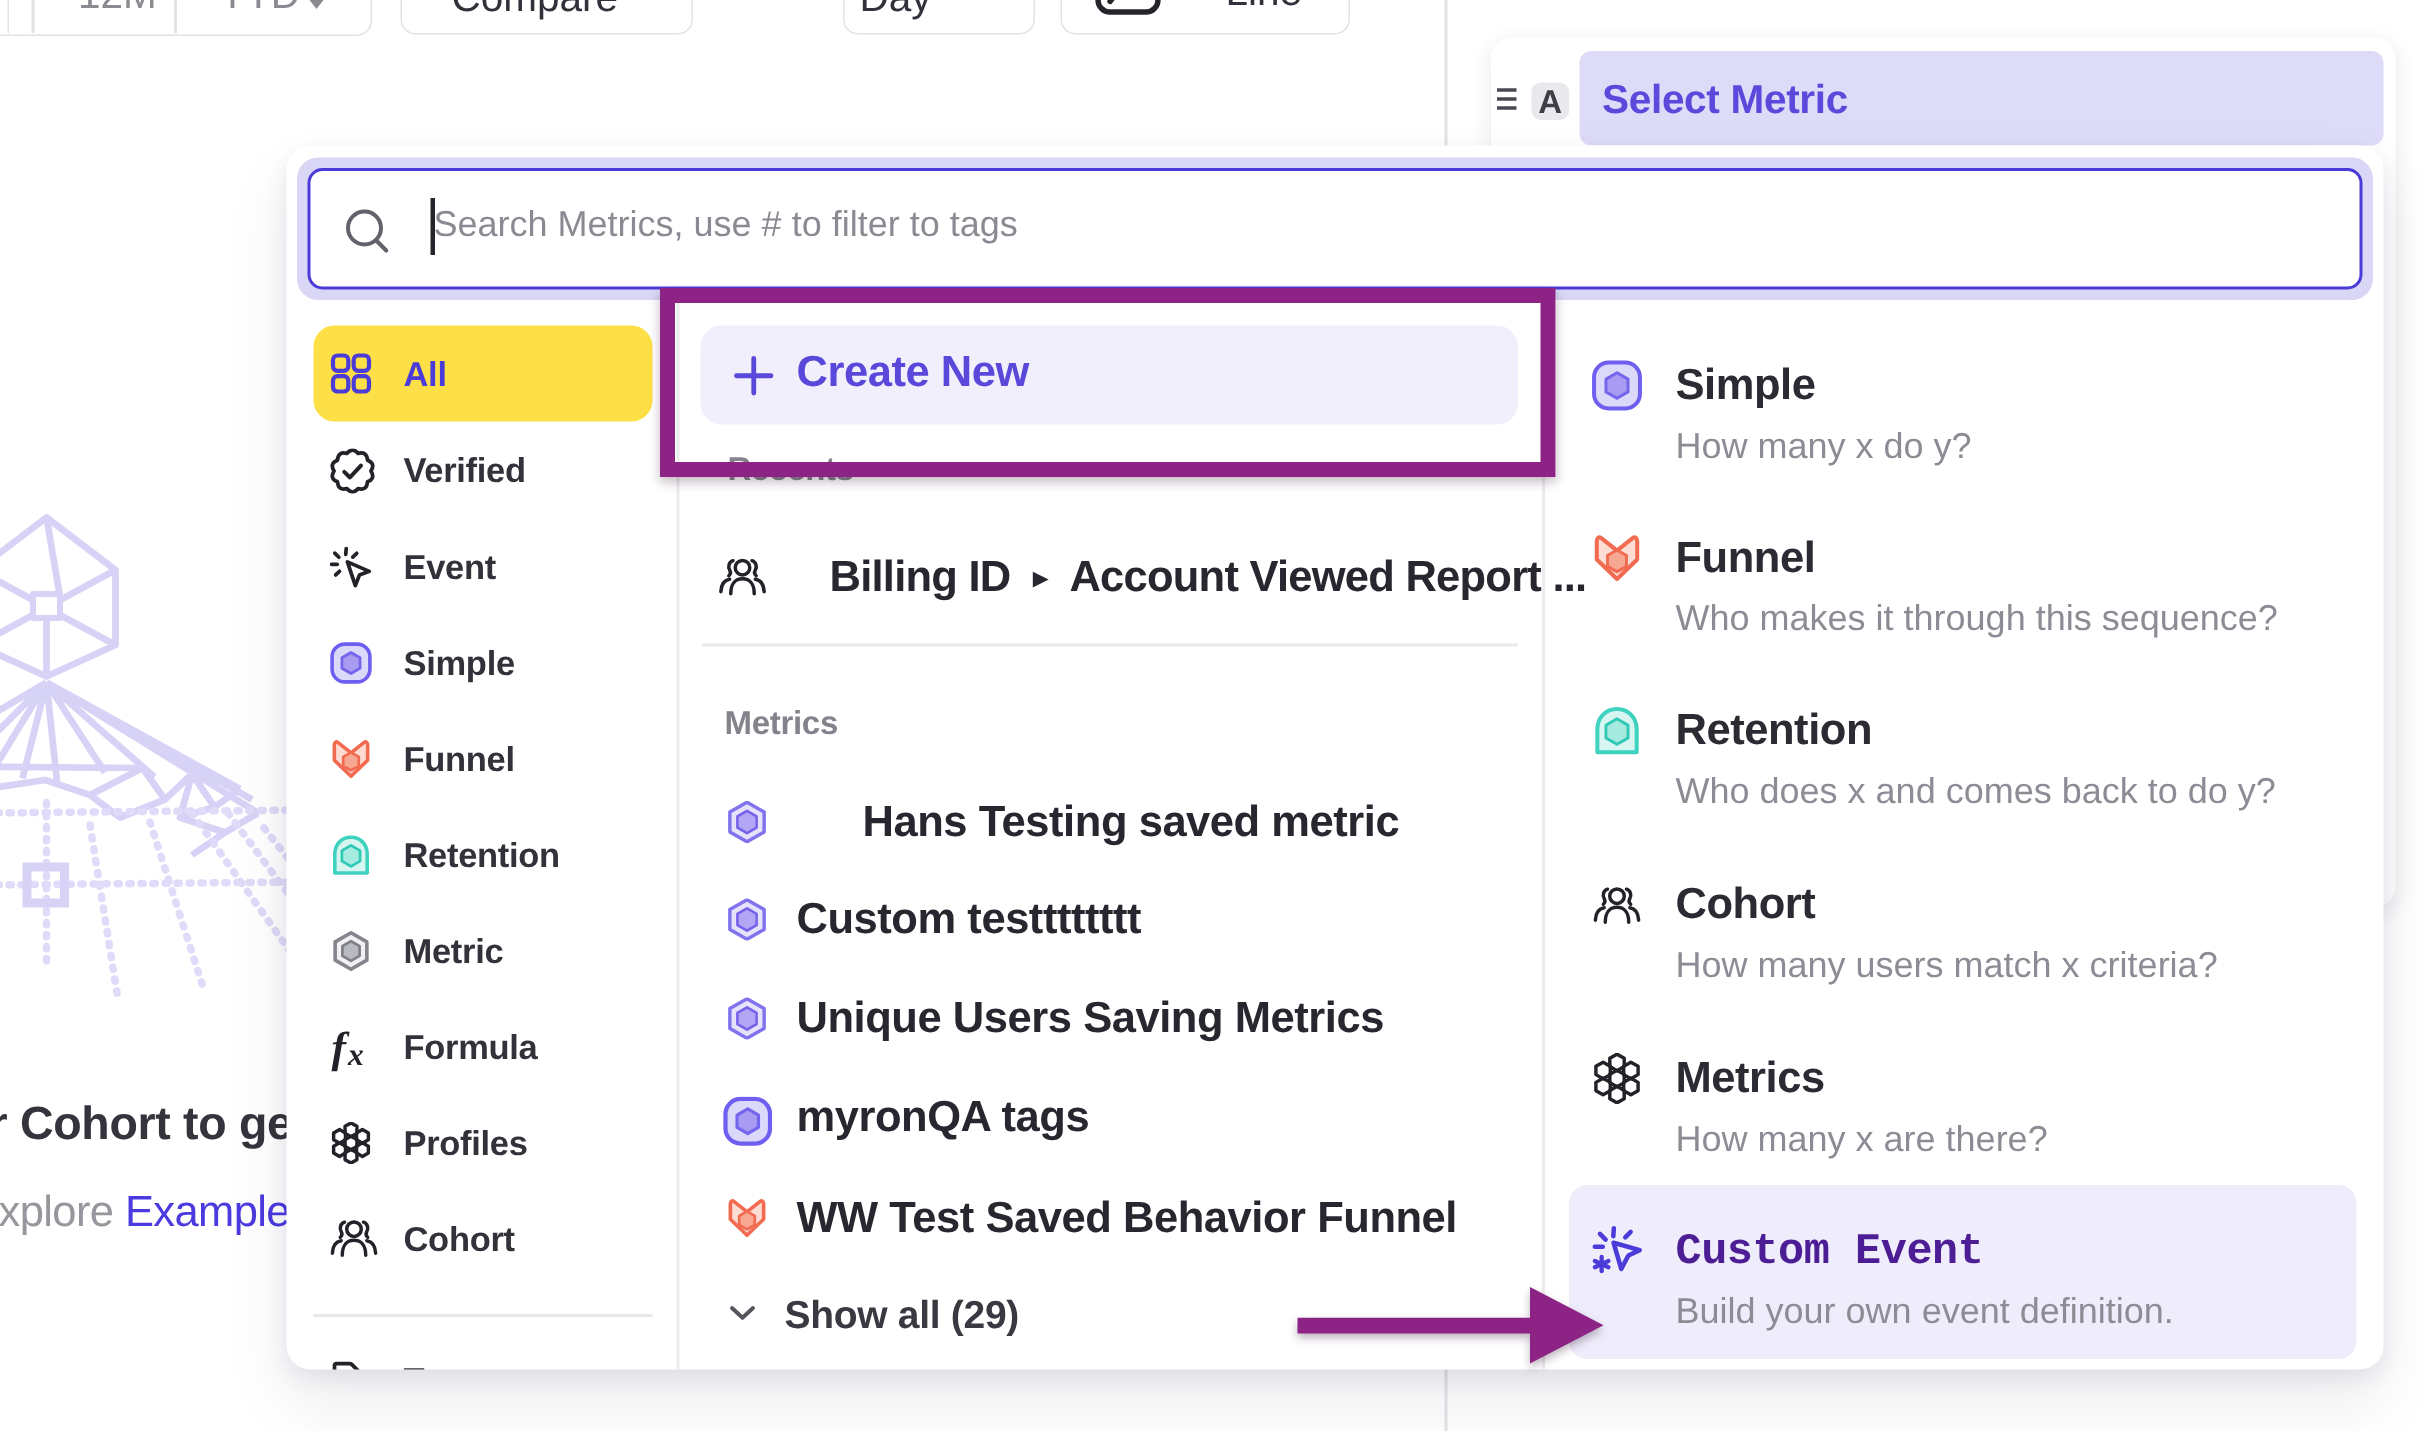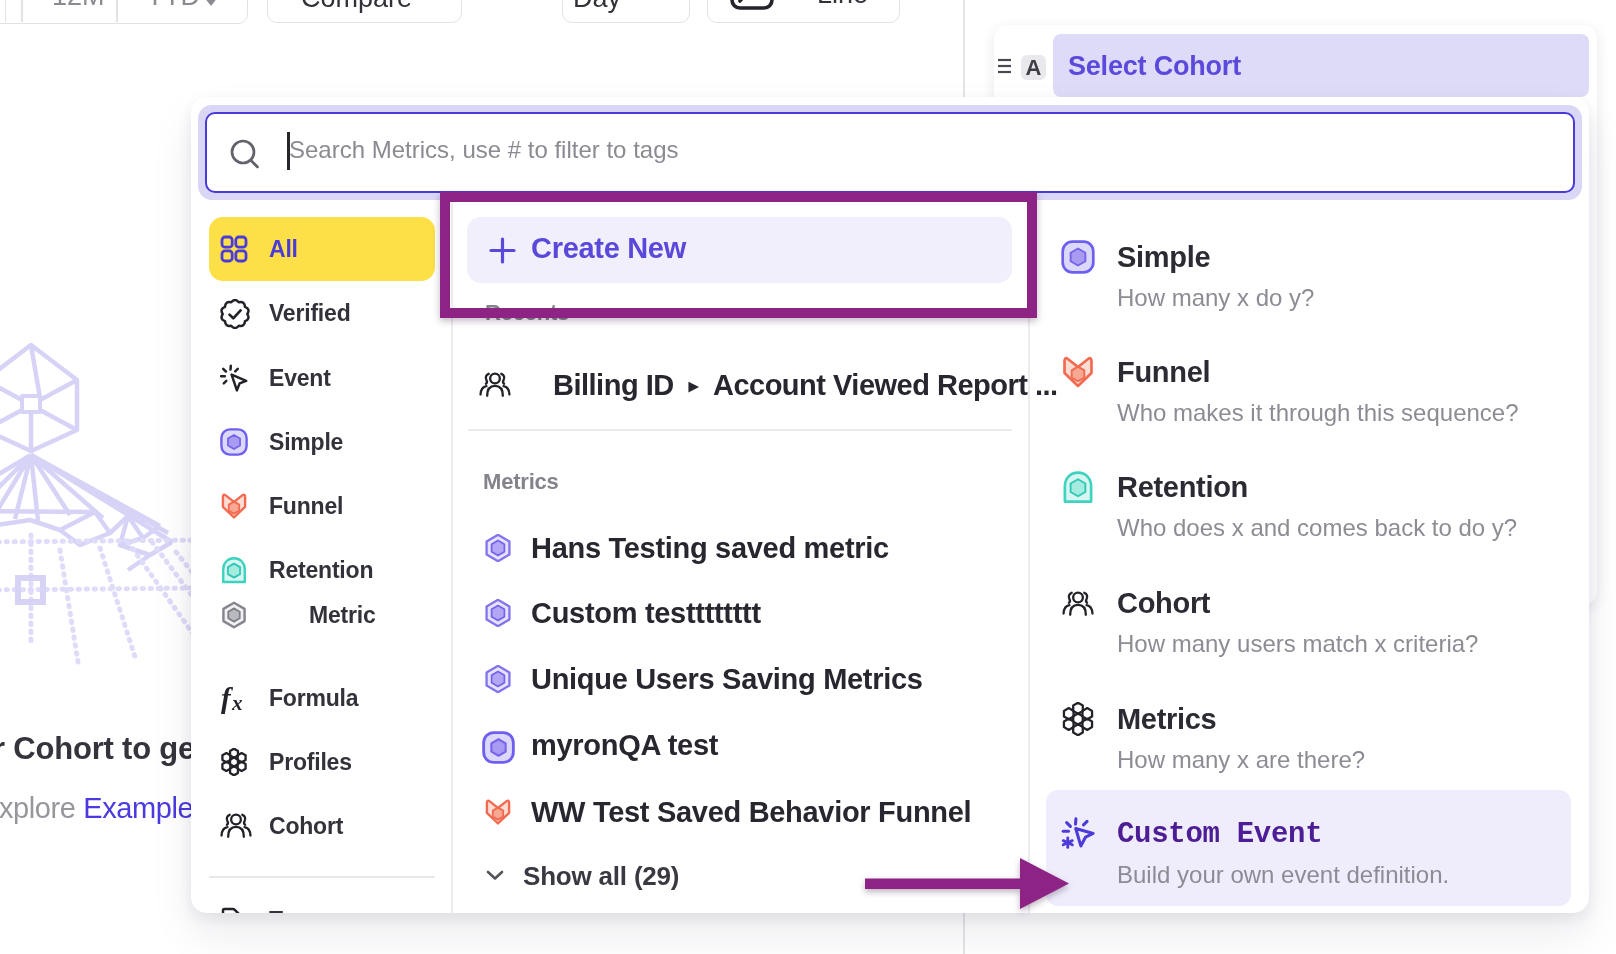--- a/index.html
+++ b/index.html
@@ -81,21 +81,21 @@
 <div class="abs" style="left:994px;top:25px;width:603px;height:580px;background:#fff;border-radius:14px;box-shadow:0 4px 14px rgba(30,30,60,.10);z-index:2;"></div>
 <svg class="abs" style="left:997px;top:58px;z-index:3;" width="16" height="18" viewBox="0 0 16 18">
     <g stroke="#4a4952" stroke-width="2.2">
       <line x1="1" y1="2" x2="14" y2="2"></line>
       <line x1="1" y1="8" x2="14" y2="8"></line>
       <line x1="1" y1="14" x2="14" y2="14"></line>
     </g>
   </svg>
 <div class="abs" style="left:1021px;top:55px;width:25px;height:25px;background:#e9e8ec;border-radius:6px;z-index:3;text-align:center;line-height:25px;font-size:22px;font-weight:700;color:#3f3e46;">A</div>
 <div class="abs" style="left:1053px;top:34px;width:536px;height:63px;background:#dedbf9;border-radius:8px;z-index:3;"></div>
-<div class="abs" style="left:1068px;top:51px;font-size:27px;font-weight:600;color:#5b49dc;z-index:4;letter-spacing:-0.2px;">Select Cohort</div>
+<div class="abs" style="left:1068px;top:51px;font-size:27px;font-weight:600;color:#5b49dc;z-index:4;letter-spacing:-0.2px;">Select Metric</div>
 
 <div id="panel">
   <div id="hdr">
     <div id="srch"></div>
   </div>
   <svg class="abs" style="left:36px;top:40px;" width="36" height="36" viewBox="0 0 36 36" fill="none">
       <circle cx="16" cy="15" r="11" stroke="#63626b" stroke-width="2.7"></circle>
       <line x1="24" y1="23.5" x2="30.5" y2="30" stroke="#63626b" stroke-width="2.7" stroke-linecap="round"></line>
     </svg>
   <div class="abs" style="left:96px;top:35px;width:2.5px;height:38px;background:#26252c;"></div>
@@ -151,21 +151,21 @@
         </svg></div>
       <div class="lb">Funnel</div>
     </div>
   <div class="srow" style="top:441px;">
       <div class="ic" id="i-ret"><svg width="28" height="28" viewBox="0 0 28 28">
           <path d="M3.2,26 L3.2,13.4 C3.2,6.6 8,2.2 14,2.2 C20,2.2 24.8,6.6 24.8,13.4 L24.8,26 Z" fill="#d7f6f1" stroke="#3ed2bf" stroke-width="2.4" stroke-linejoin="round"></path>
           <path d="M14,7.6 L7.94,11.10 L7.94,18.10 L14,21.6 L20.06,18.10 L20.06,11.10 Z" fill="#a5ebdf" stroke="#2fc9b6" stroke-width="1.8" stroke-linejoin="round"></path>
         </svg></div>
       <div class="lb">Retention</div>
     </div>
-  <div class="srow" style="top:486px;gap:40px;">
+  <div class="srow" style="top:505px;">
       <div class="ic" id="i-met"><svg width="28" height="28" viewBox="0 0 28 28">
           <path d="M14,1.8000000000000007 L3.43,7.90 L3.43,20.10 L14,26.2 L24.57,20.10 L24.57,7.90 Z" fill="#f1f1f4" stroke="#85858d" stroke-width="2.4" stroke-linejoin="round"></path>
           <path d="M14,7.4 L8.28,10.70 L8.28,17.30 L14,20.6 L19.72,17.30 L19.72,10.70 Z" fill="#b9b9c1" stroke="#7f7f88" stroke-width="1.8" stroke-linejoin="round"></path>
         </svg></div>
       <div class="lb">Metric</div>
     </div>
   <div class="srow" style="top:569px;">
       <div class="ic" id="i-for"><svg width="32" height="32" viewBox="0 0 32 32">
           <text x="1" y="24" font-family="Liberation Serif" font-style="italic" font-weight="700" font-size="29" fill="#232229">f</text>
           <text x="12" y="26" font-family="Liberation Serif" font-style="italic" font-weight="700" font-size="21" fill="#232229">x</text>
@@ -221,21 +221,21 @@
           <path d="M10.2,3 C7.3,4 6.3,7.3 7.9,10 C8.7,11.4 8.4,12.8 7.2,13.8"></path>
           <path d="M1.5,25.2 C1.8,19.8 4,16.9 7.8,16.3"></path>
           <path d="M23.8,3 C26.7,4 27.7,7.3 26.1,10 C25.3,11.4 25.6,12.8 26.8,13.8"></path>
           <path d="M32.5,25.2 C32.2,19.8 30,16.9 26.2,16.3"></path>
         </svg></div>
       <div class="tx" style="letter-spacing:-0.5px;margin-left:46px;">Billing ID&nbsp; <span style="font-size:19px;position:relative;top:-3px;">▸</span> &nbsp;Account Viewed Report ...</div>
     </div>
   <div class="abs" style="left:277px;top:332px;width:544px;height:1.5px;background:#eaeaec;"></div>
   <div class="gray-label" style="left:292px;top:372px;">Metrics</div>
 
-  <div class="mitem" style="top:431px;left:293px;">
+  <div class="mitem" style="top:431px;left:293px;gap:44px;">
       <div class="ic" id="i-hex1"><svg width="28" height="28" viewBox="0 0 28 28">
           <path d="M14,0.8000000000000007 L2.57,7.40 L2.57,20.60 L14,27.2 L25.43,20.60 L25.43,7.40 Z" fill="#e6e2fc" stroke="#8172ee" stroke-width="2.3" stroke-linejoin="round"></path>
           <path d="M14,6.6 L7.59,10.30 L7.59,17.70 L14,21.4 L20.41,17.70 L20.41,10.30 Z" fill="#b3a6f4" stroke="#7463ea" stroke-width="1.7" stroke-linejoin="round"></path>
         </svg></div>
       <div class="tx">Hans Testing saved metric</div>
     </div>
   <div class="mitem" style="top:496px;left:293px;">
       <div class="ic" id="i-hex2"><svg width="28" height="28" viewBox="0 0 28 28">
           <path d="M14,0.8000000000000007 L2.57,7.40 L2.57,20.60 L14,27.2 L25.43,20.60 L25.43,7.40 Z" fill="#e6e2fc" stroke="#8172ee" stroke-width="2.3" stroke-linejoin="round"></path>
           <path d="M14,6.6 L7.59,10.30 L7.59,17.70 L14,21.4 L20.41,17.70 L20.41,10.30 Z" fill="#b3a6f4" stroke="#7463ea" stroke-width="1.7" stroke-linejoin="round"></path>
@@ -247,21 +247,21 @@
           <path d="M14,0.8000000000000007 L2.57,7.40 L2.57,20.60 L14,27.2 L25.43,20.60 L25.43,7.40 Z" fill="#e6e2fc" stroke="#8172ee" stroke-width="2.3" stroke-linejoin="round"></path>
           <path d="M14,6.6 L7.59,10.30 L7.59,17.70 L14,21.4 L20.41,17.70 L20.41,10.30 Z" fill="#b3a6f4" stroke="#7463ea" stroke-width="1.7" stroke-linejoin="round"></path>
         </svg></div>
       <div class="tx">Unique Users Saving Metrics</div>
     </div>
   <div class="mitem" style="top:628px;left:293px;">
       <div class="ic" id="i-sq1"><svg style="margin-left:-2.5px;" width="33" height="33" viewBox="0 0 28 28">
           <rect x="1.4" y="1.4" width="25.2" height="25.2" rx="8.5" fill="#dcd8fa" stroke="#6f5ff0" stroke-width="2.4"></rect>
           <path d="M14,7 L7.94,10.50 L7.94,17.50 L14,21 L20.06,17.50 L20.06,10.50 Z" fill="#a99af2" stroke="#7565ec" stroke-width="1.8" stroke-linejoin="round"></path>
         </svg></div>
-      <div class="tx">myronQA test</div>
+      <div class="tx">myronQA tags</div>
     </div>
   <div class="mitem" style="top:695px;left:293px;">
       <div class="ic" id="i-fun2"><svg width="28" height="28" viewBox="0 0 28 28">
           <g transform="scale(1)">
             <path d="M2.9,4.8 C2.9,2.7 4.1,2.1 5.4,3.1 L13,9.1 C13.6,9.6 14.4,9.6 15,9.1 L22.6,3.1 C23.9,2.1 25.1,2.7 25.1,4.8 L25.1,14.8 L14,25.5 L2.9,14.8 Z" fill="#fcdcd3" stroke="#f26a50" stroke-width="2.4" stroke-linejoin="round"></path>
             <path d="M14,9.6 L8.8,12.60 L8.8,18.60 L14,21.6 L19.2,18.60 L19.2,12.60 Z" fill="#f7a892" stroke="#f26a50" stroke-width="1.8" stroke-linejoin="round"></path>
           </g>
         </svg></div>
       <div class="tx">WW Test Saved Behavior Funnel</div>
     </div>

